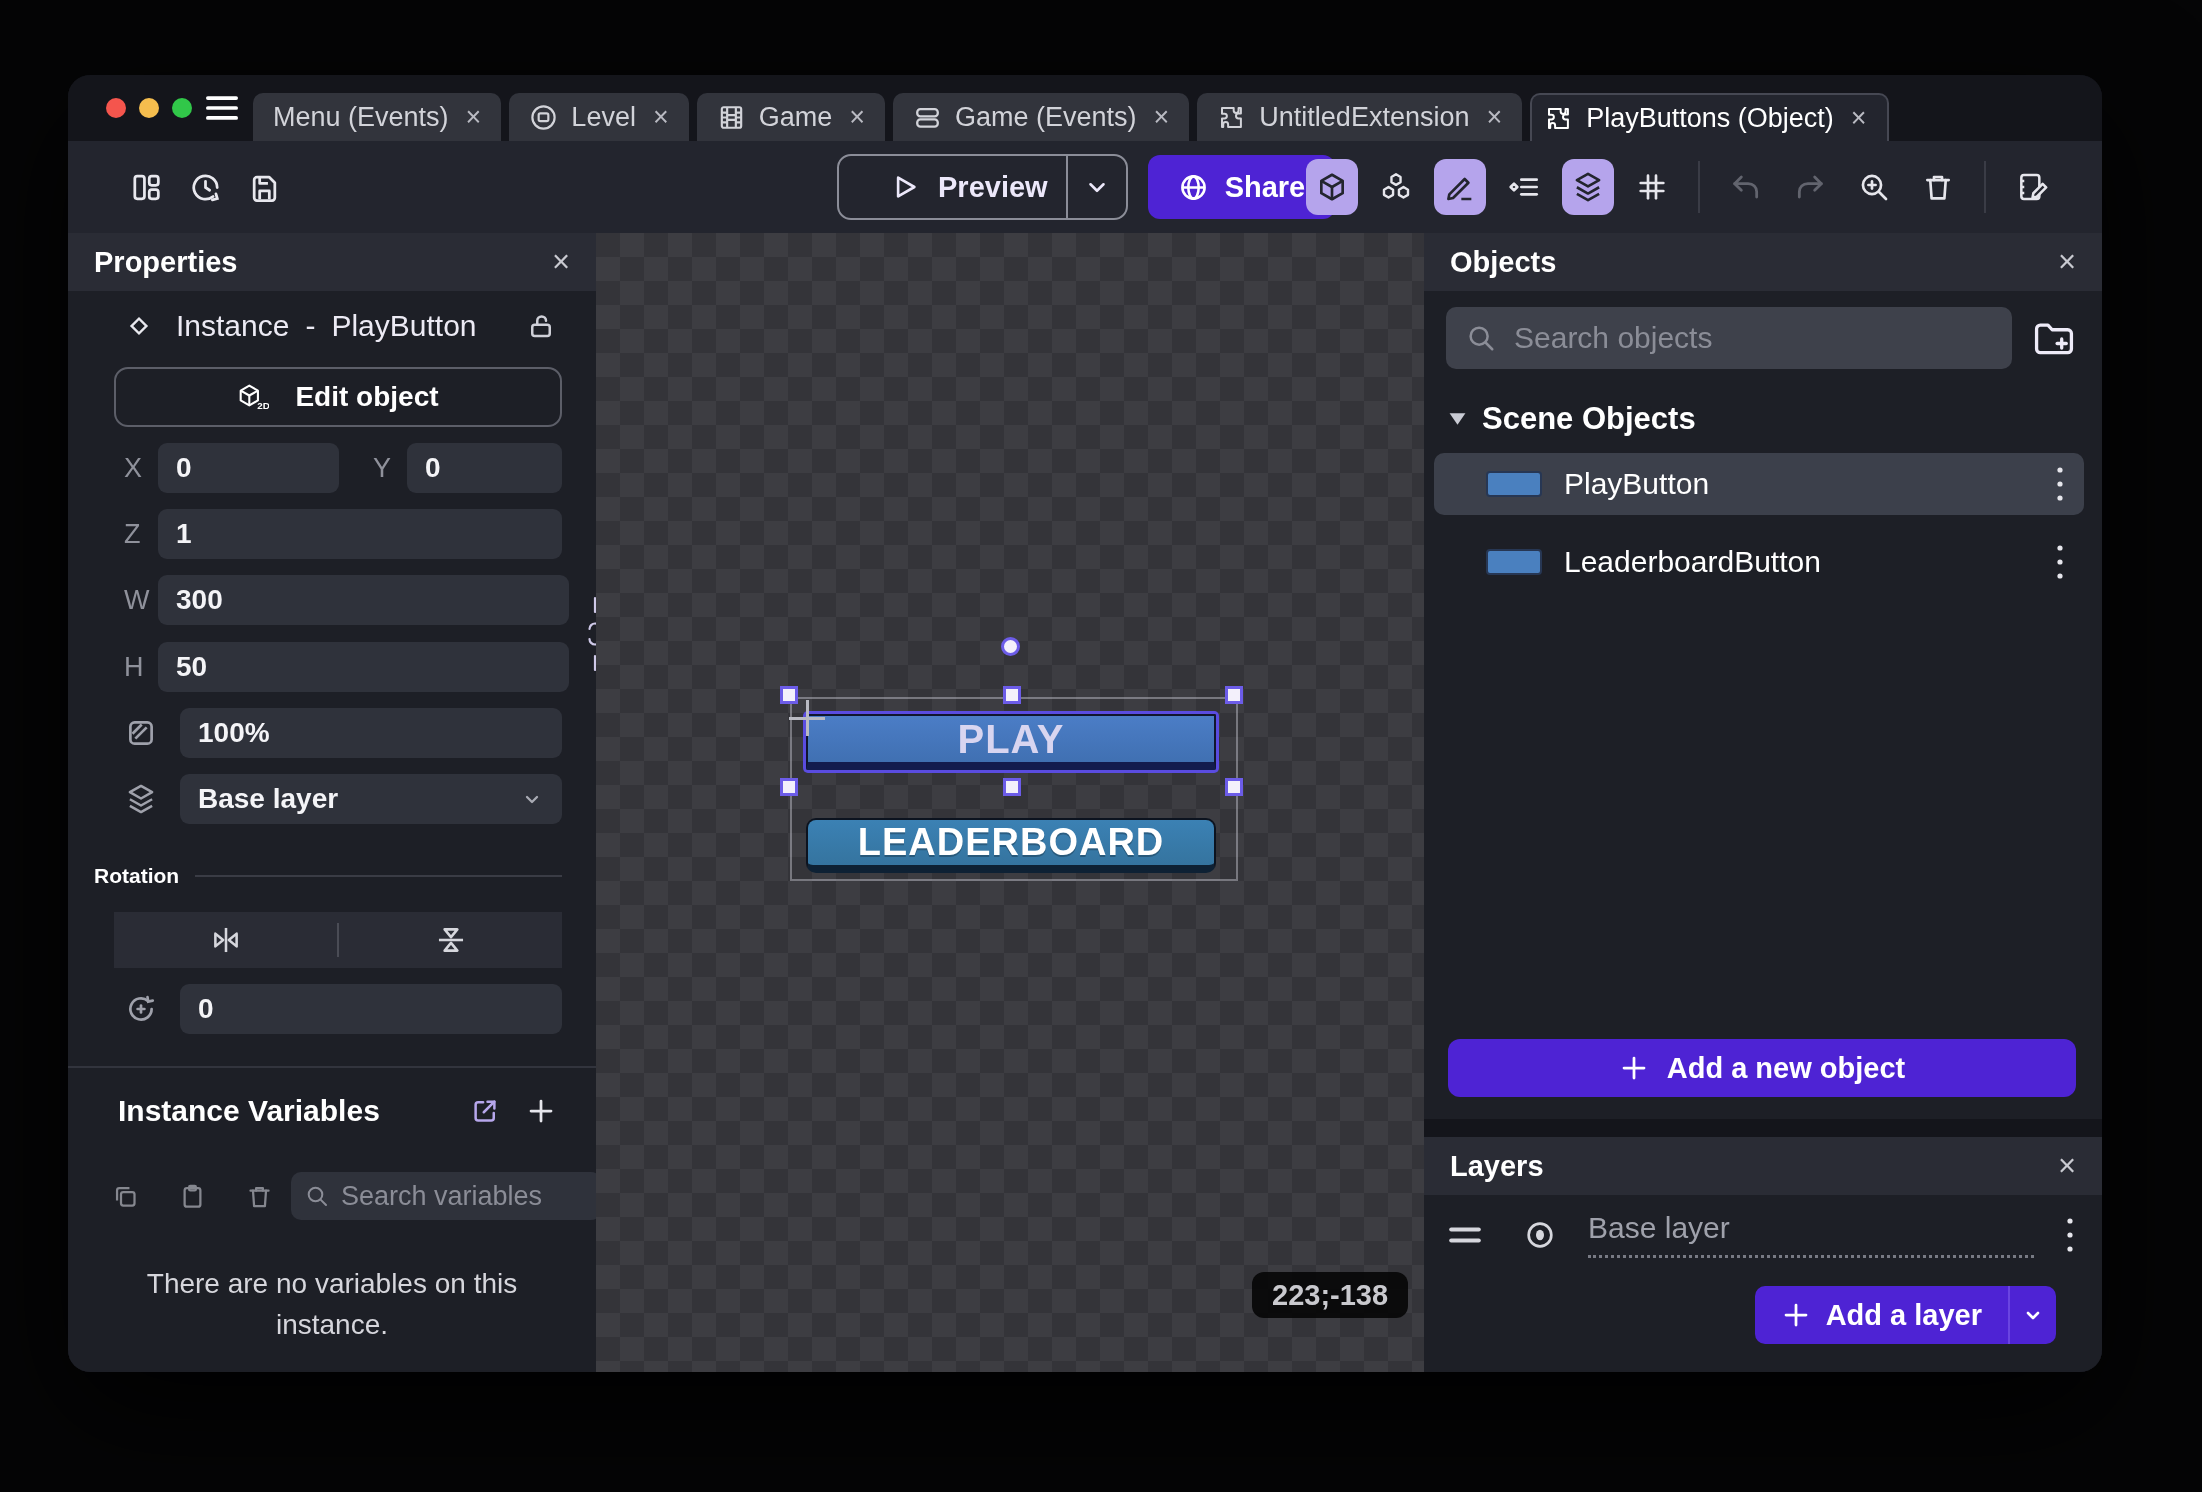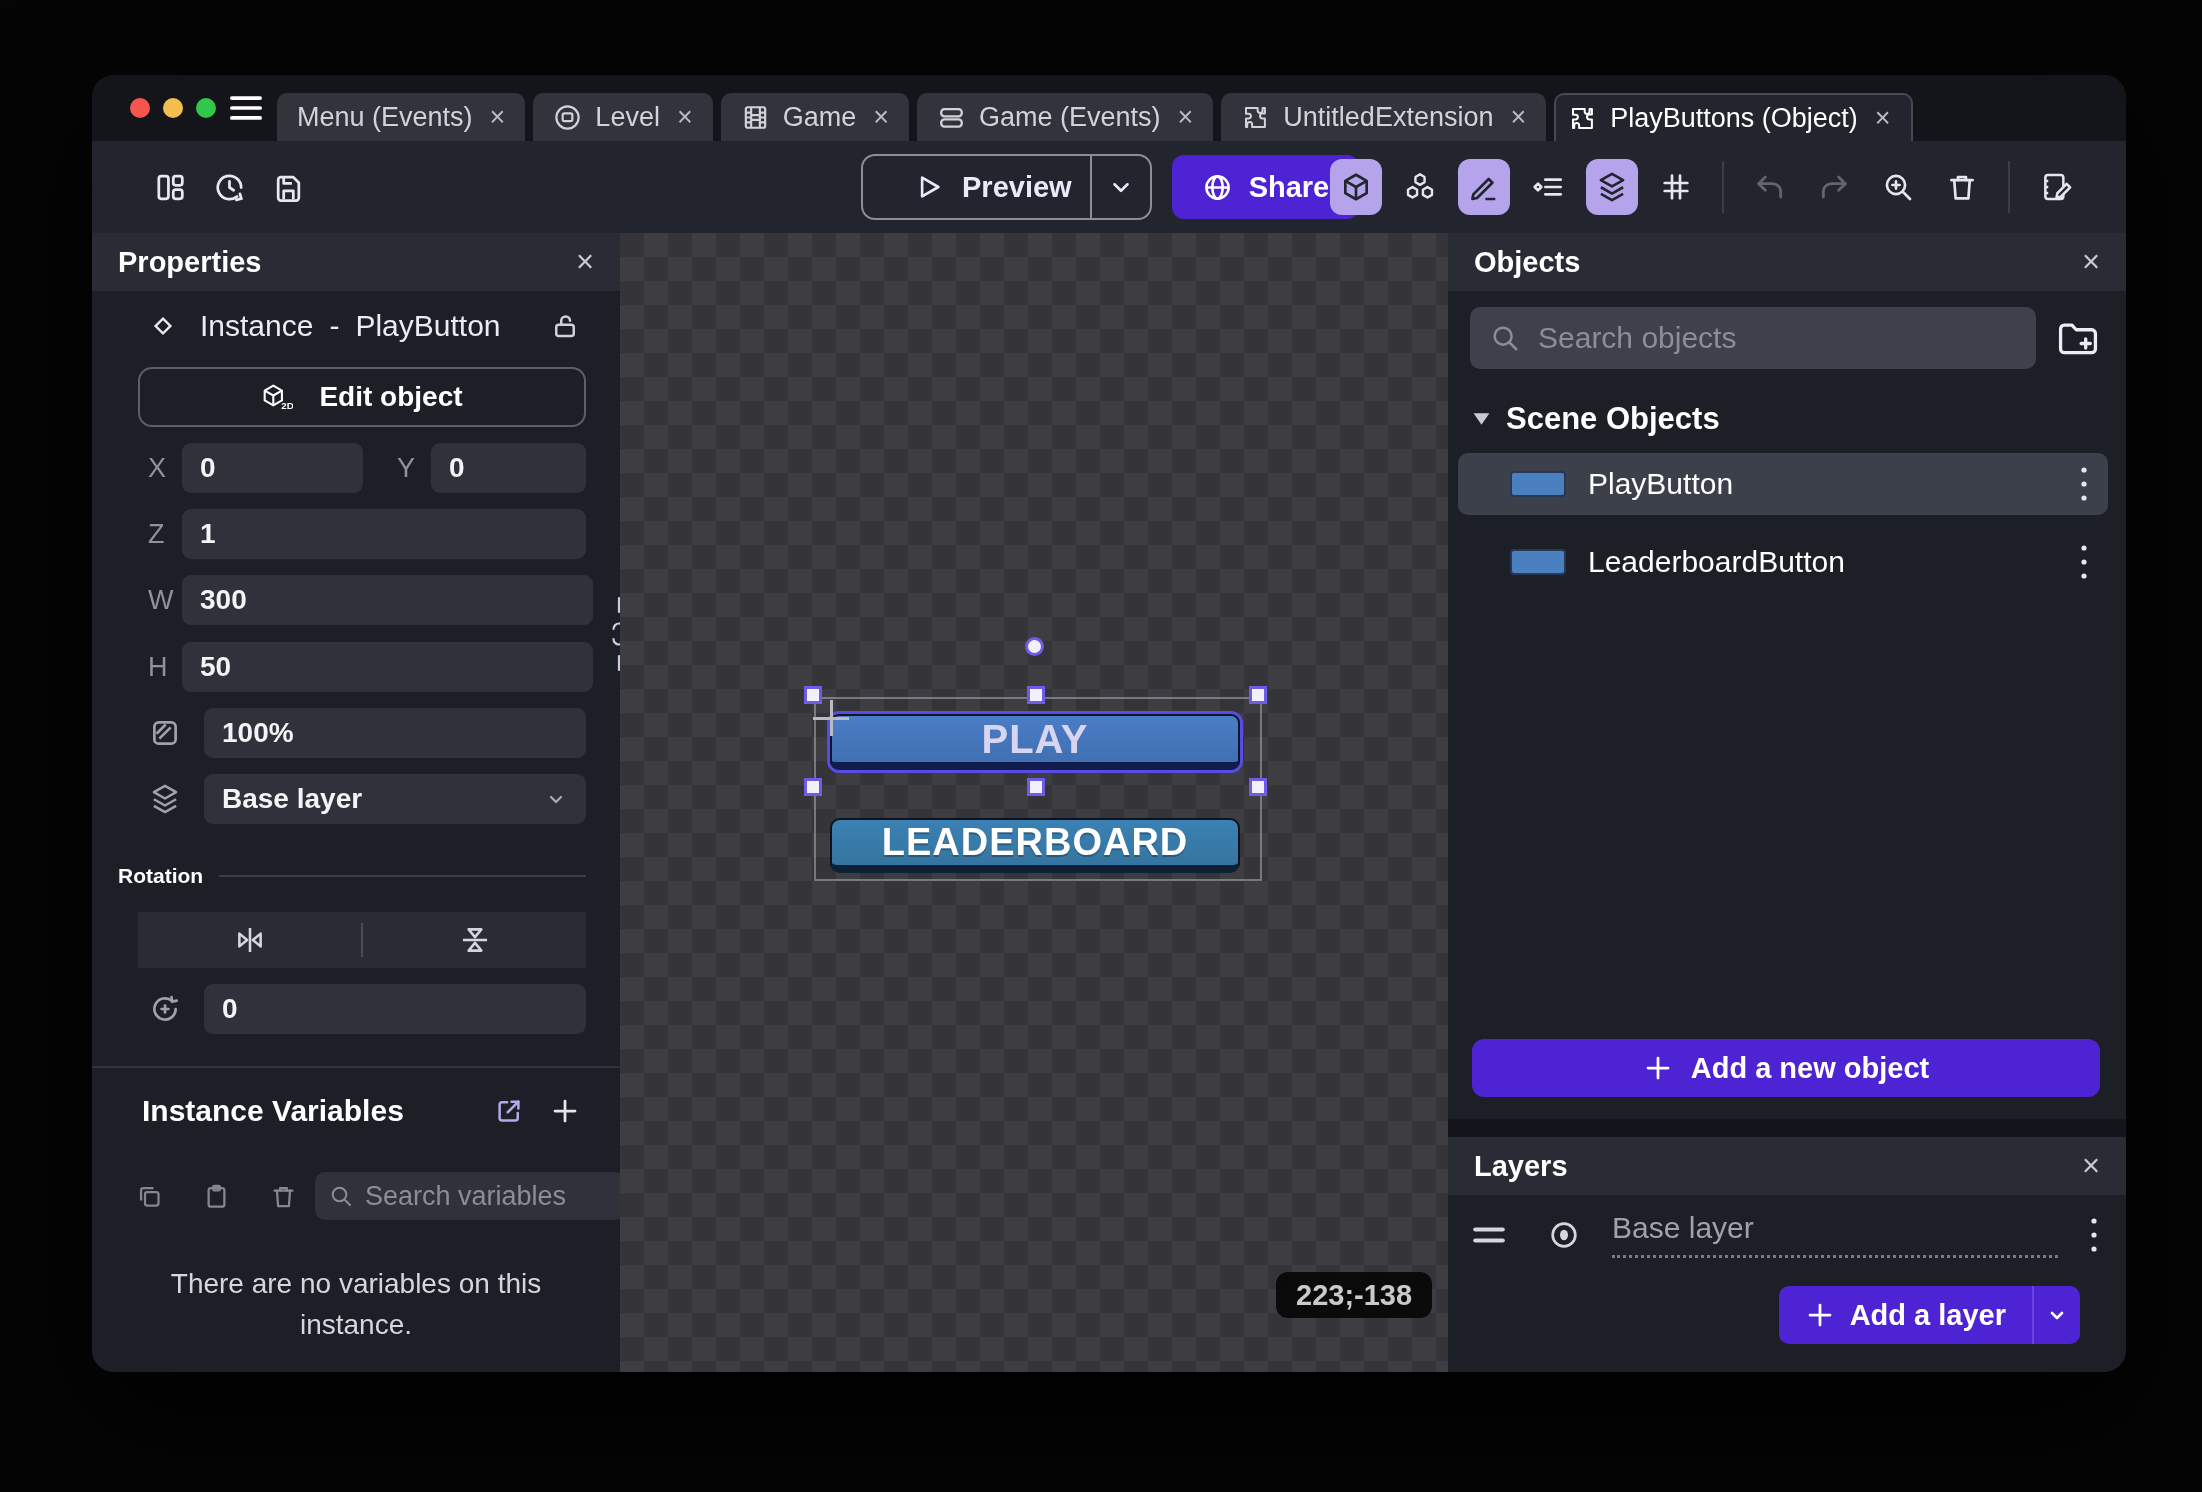--- a/index.html
+++ b/index.html
@@ -1,17 +1,17 @@
 <!DOCTYPE html>
 <html><head>
 <meta charset="utf-8">
 <style>
   html,body{margin:0;padding:0;background:#050506;font-family:"Liberation Sans",sans-serif;}
   .stage{position:relative;width:2202px;height:1492px;background:#050506;overflow:hidden;}
-  .window{position:absolute;left:92px;top:75px;width:2034px;height:1297px;background:#14151b;
+  .window{position:absolute;left:68px;top:75px;width:2034px;height:1297px;background:#14151b;
     border-radius:22px;overflow:hidden;box-shadow:0 40px 120px rgba(0,0,0,.9);}
 
   
   .tabstrip{height:66px;background:#14151b;display:flex;align-items:flex-end;}
   .chrome{display:flex;align-items:center;gap:13px;height:66px;padding:0 14px 0 38px;}
   .light{width:20px;height:20px;border-radius:50%;}
   .light.red{background:#f5554d;} .light.yellow{background:#f5bd4e;} .light.green{background:#31c749;}
   .hamburger{width:34px;height:26px;color:#fff;}
   .tabs{display:flex;gap:8px;height:48px;align-items:stretch;}
   .tab{display:flex;align-items:center;gap:13px;padding:0 20px;background:#32343c;border-radius:10px 10px 0 0;
@@ -89,21 +89,21 @@
   .vsearch input::placeholder{color:#8b8d97;}
   .vars-empty{margin-top:44px;text-align:center;font-size:28px;color:#d6d6dc;line-height:1.45;padding:0 40px;}
 
   
   .canvas{width:828px;position:relative;overflow:hidden;flex:none;background:#343439;
     background-image:repeating-conic-gradient(#3d3d42 0% 25%, #343439 0% 50%);background-size:48px 48px;}
   .sel-rect{position:absolute;left:194px;top:464px;width:444px;height:180px;border:2px solid rgba(185,185,195,.5);}
   .gbtn{position:absolute;left:210px;width:410px;display:flex;align-items:center;justify-content:center;
     font-weight:700;letter-spacing:1px;}
   .play-btn{top:481px;height:56px;background:linear-gradient(180deg,#4b7dc6,#4070b2);
-    border:2px solid #10162e;border-bottom:8px solid #131c4e;border-radius:9px;color:#d8d5f0;font-size:40px;
+    border:2px solid #10162e;border-bottom:8px solid #131c4e;border-radius:2px;color:#d8d5f0;font-size:40px;
     box-shadow:0 0 0 3px #5a4ce0;box-sizing:border-box;}
   .lead-btn{top:585px;height:55px;background:linear-gradient(180deg,#3b81b4,#35749f);
     border:2px solid #0c131f;border-bottom:8px solid #0e2134;border-radius:10px;color:#fff;font-size:38px;
     box-sizing:border-box;text-shadow:0 2px 0 rgba(0,0,0,.25);}
   .handle{position:absolute;width:18px;height:18px;background:#f3f0fb;border:3px solid #6c5ce8;
     box-sizing:border-box;z-index:4;}
   .rot-handle{position:absolute;left:405px;top:404px;width:19px;height:19px;border-radius:50%;
     background:#f3f0fb;border:3px solid #6c5ce8;box-sizing:border-box;z-index:4;}
   .cross{position:absolute;left:193px;top:467px;width:36px;height:36px;z-index:5;}
   .cross::before{content:"";position:absolute;left:0;top:17px;width:36px;height:3px;background:#b9bac2;}

